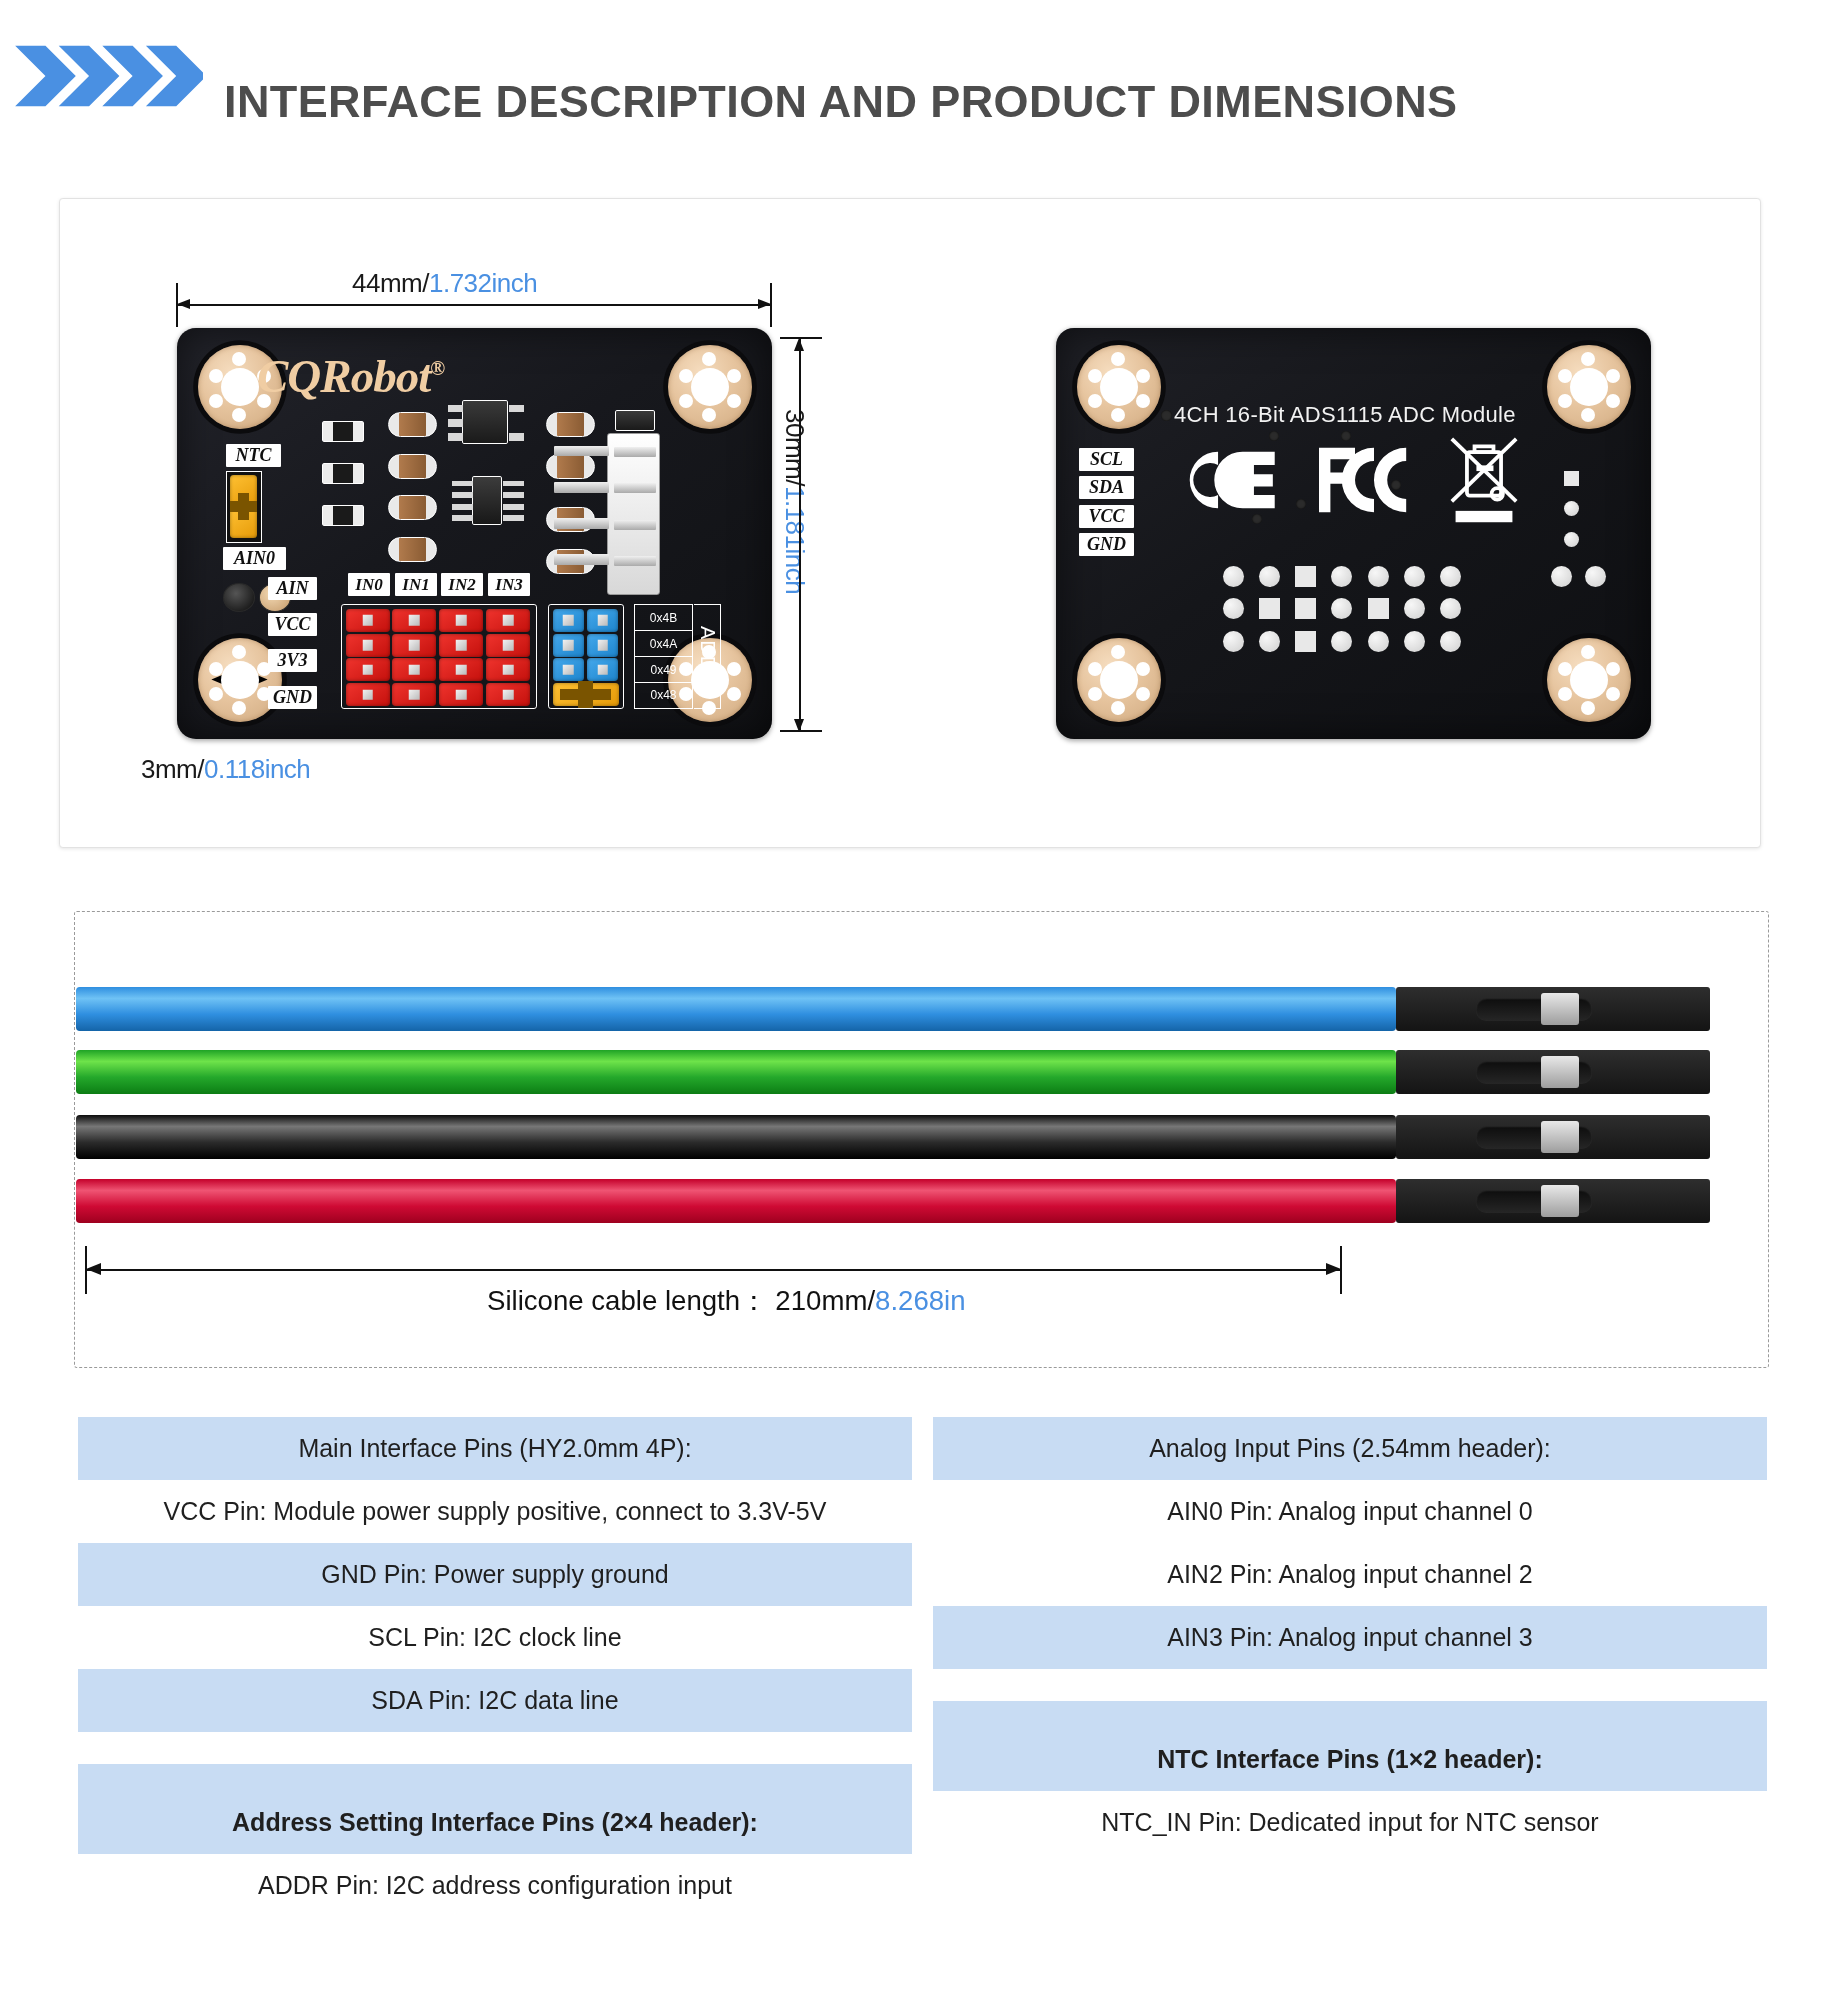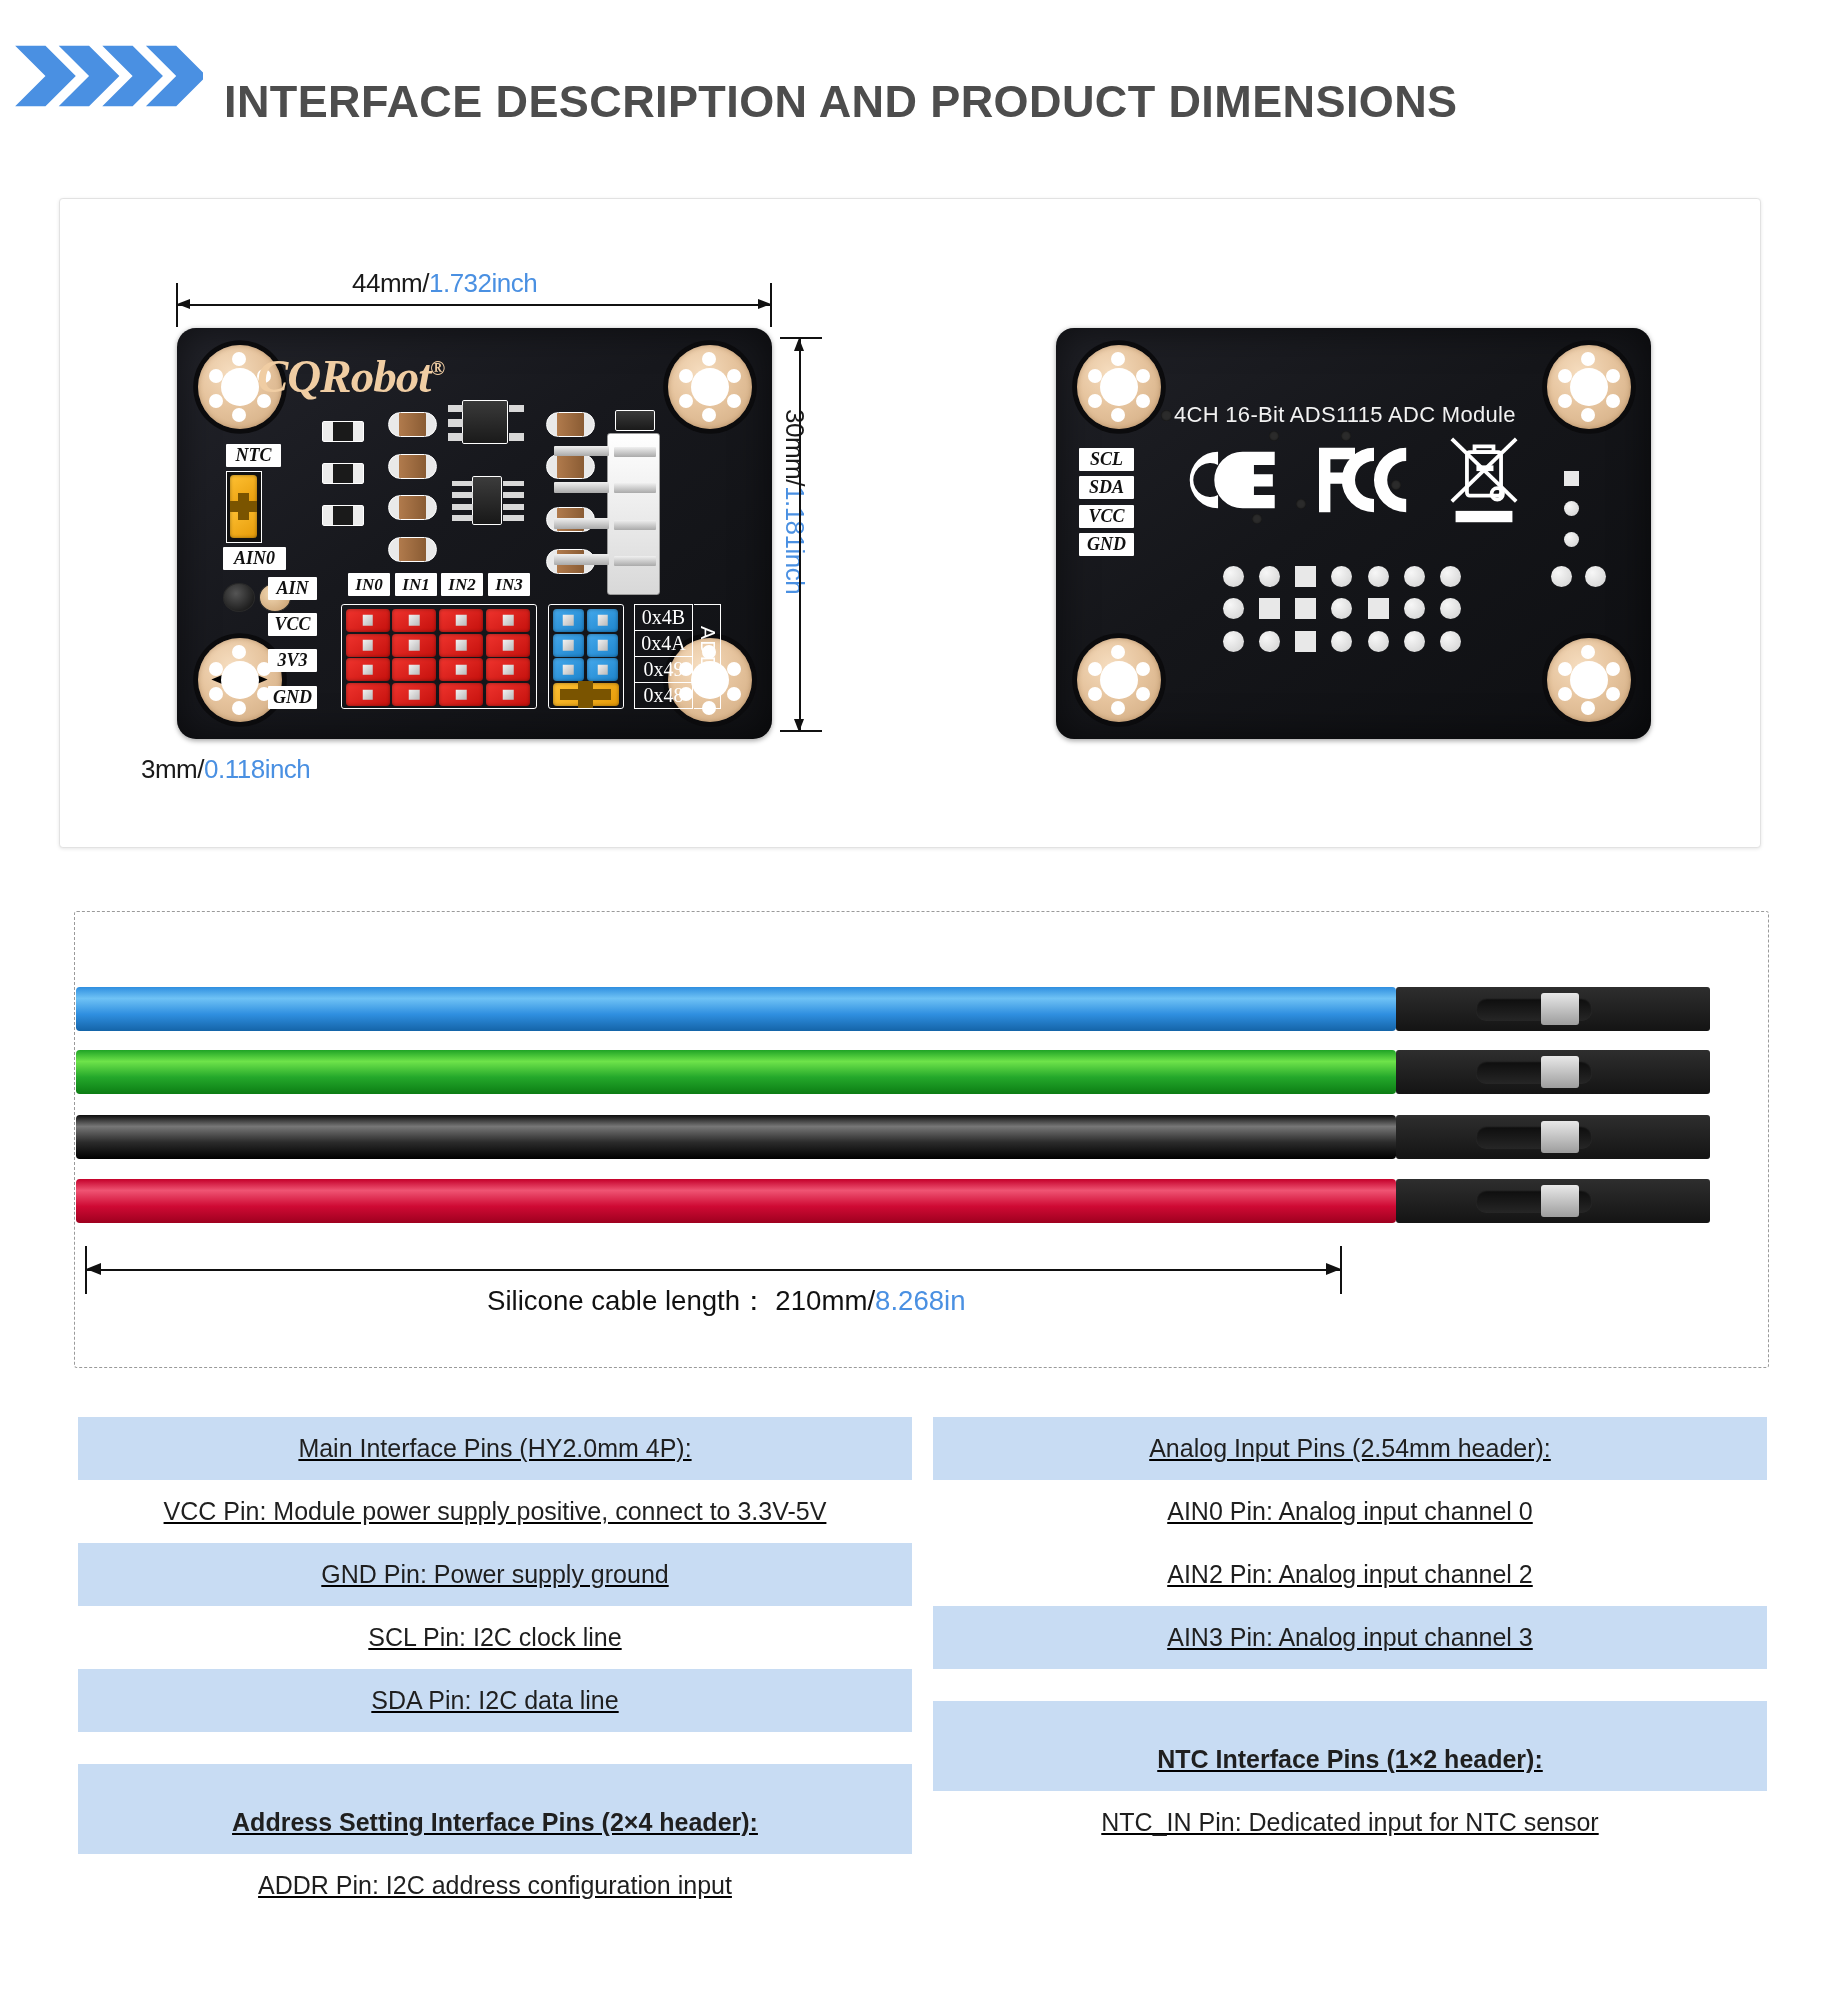--- a/index.html
+++ b/index.html
@@ -190,22 +190,22 @@
   .pin-red::after, .pin-blue::after {
     content:''; position:absolute; left:50%; top:50%;
     transform:translate(-50%,-50%);
     width:10.5px; height:10.5px;
     background: linear-gradient(135deg,#f2f2f2,#b9b9b9);
   }
 
   
   .addr-col { position:absolute; border:1.9px solid #fff; }
   .addr-item {
-    color:#fff; font-family:Liberation Serif, serif;
-    font-size:20px; text-align:center;
+    color:#fff; font-family:Liberation Sans, sans-serif;
+    font-size:12px; text-align:center;
     border-bottom:1.9px solid #fff;
     display:flex; align-items:center; justify-content:center;
   }
   .addr-item:last-child { border-bottom:none; }
   .addr-vert {
     position:absolute; color:#fff; font-size:20px;
     font-family:"Liberation Sans",sans-serif;
     writing-mode: vertical-rl;
     letter-spacing: 1px;
     display:flex; align-items:center; justify-content:center;
@@ -293,21 +293,20 @@
   }
   .cable-caption .inch { color:#4a90e2; }
 
   
   .tables {
     position:absolute;
     left:78px; top:1417px;
     width:1689px;
     display:flex;
     gap:21px;
-    text-decoration:underline;
   }
   .table-col { width: 834px; display:flex; flex-direction:column; }
   .trow {
     height:63px;
     display:flex; align-items:center; justify-content:center;
     font-size:25px; color:#1f1f1f;
     text-align:center;
     font-family:"Liberation Sans",sans-serif;
   }
   .trow.shade { background:#c8dcf3; }

